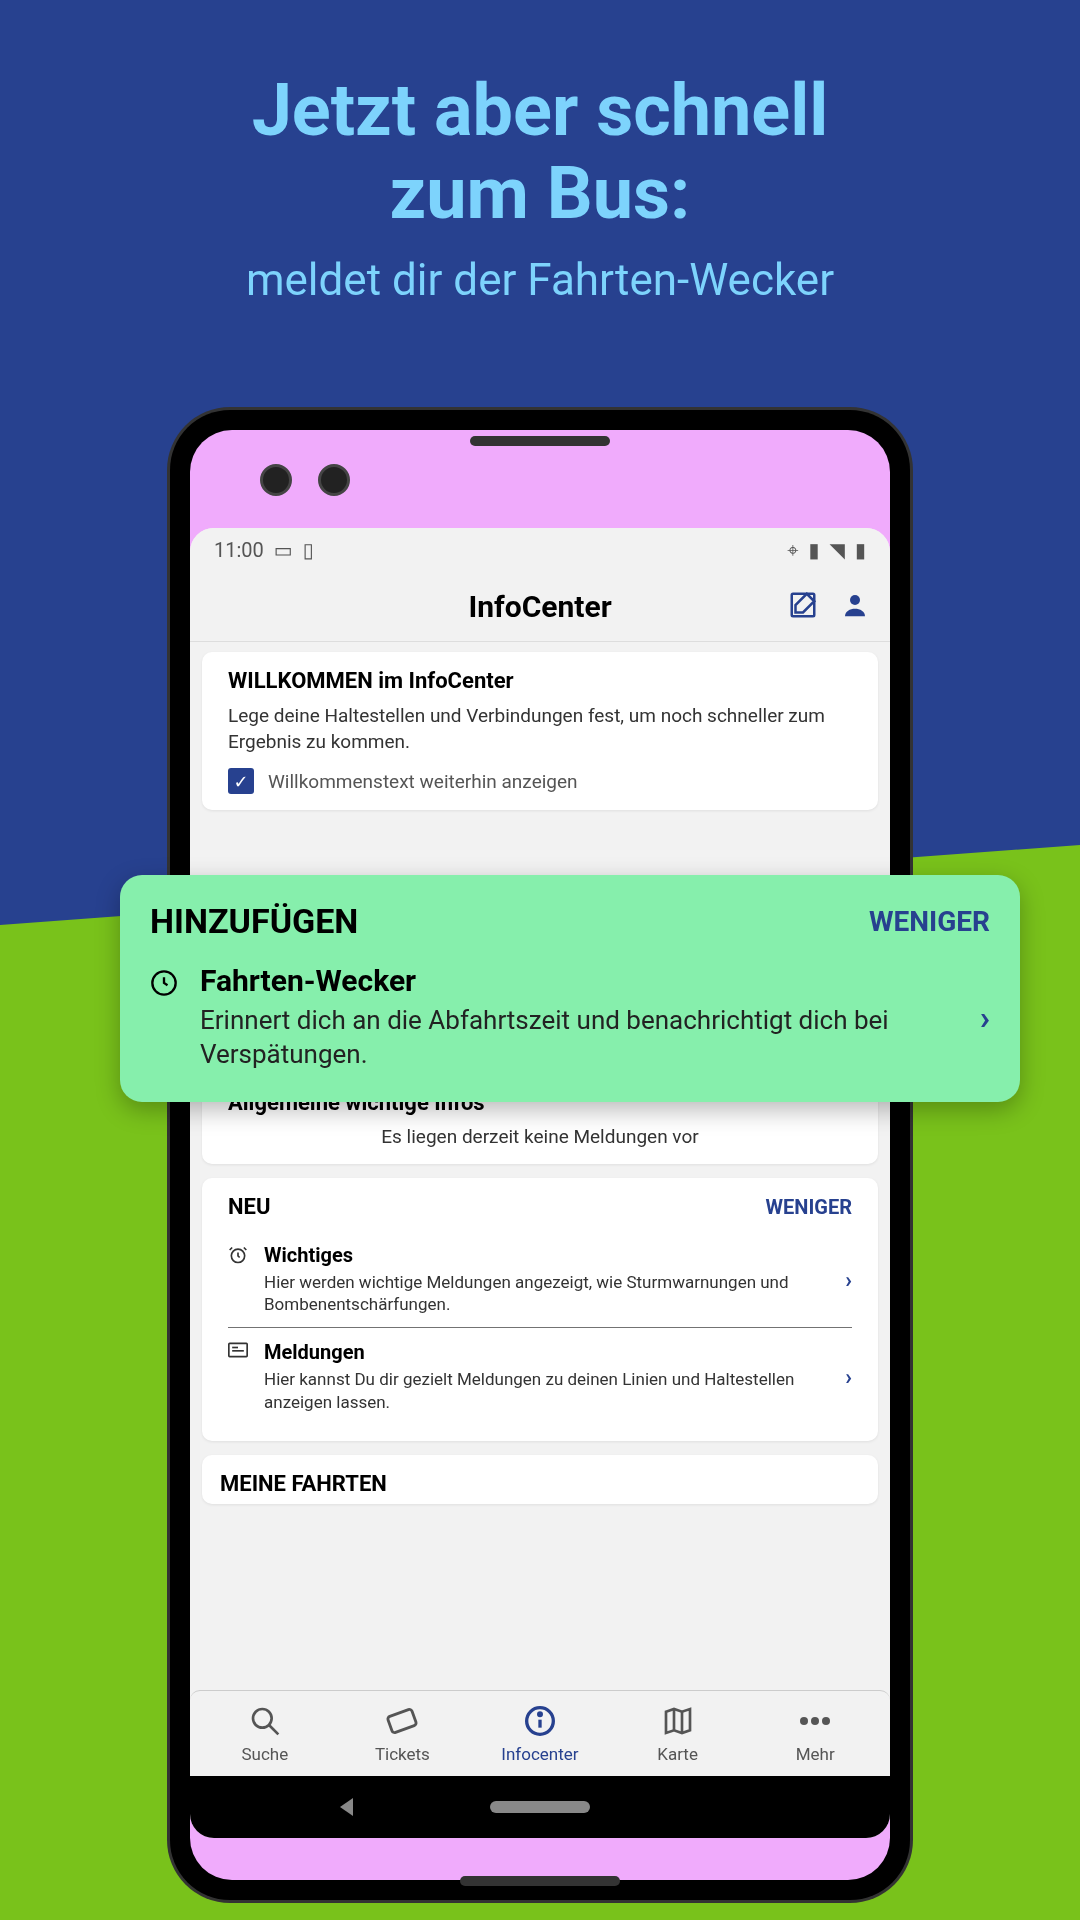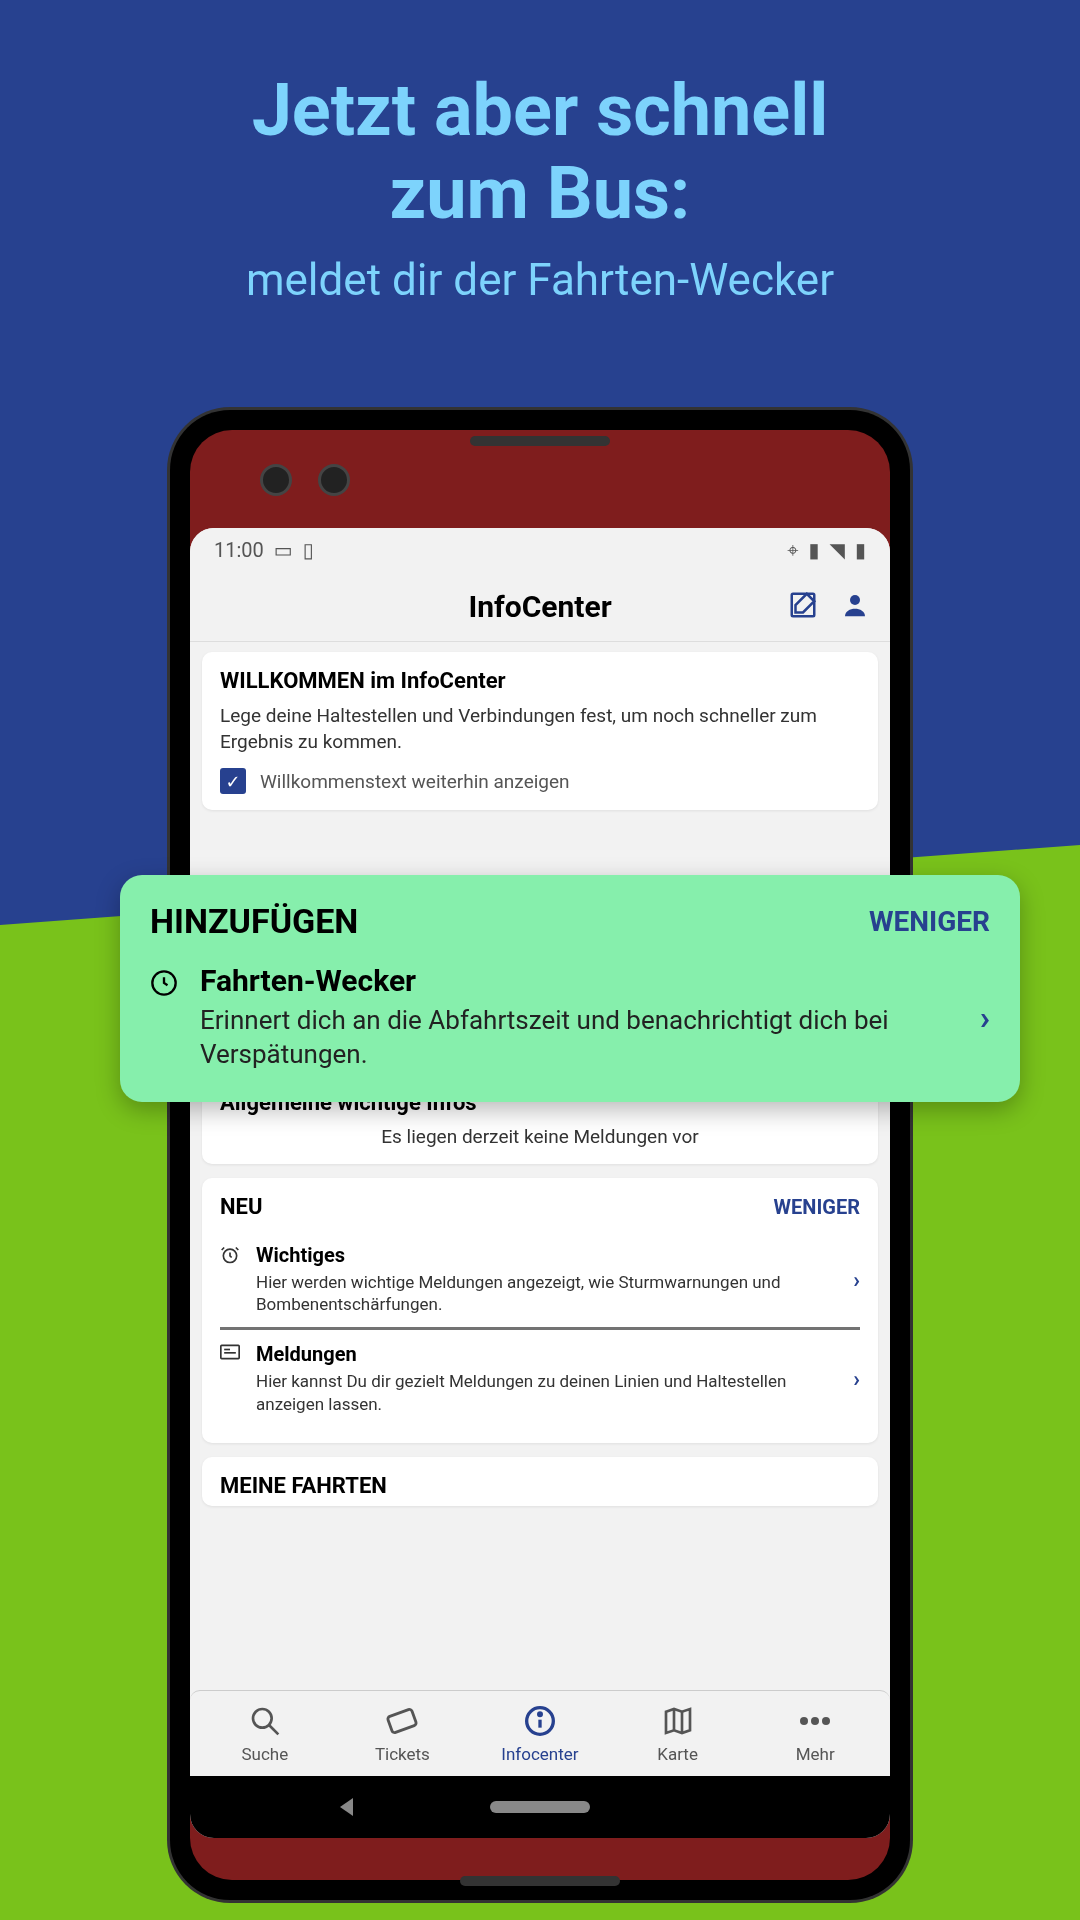--- a/index.html
+++ b/index.html
@@ -43,21 +43,21 @@
     left: 50%;
     transform: translateX(-50%);
     width: 740px;
     height: 1490px;
     background: #000;
     border-radius: 60px;
     padding: 20px;
     box-shadow: 0 0 0 3px #333;
   }
   .phone-inner {
-    background: #7f1d1d;
+    background: #f0abfc;
     border-radius: 42px;
     width: 100%;
     height: 100%;
     position: relative;
     overflow: hidden;
   }
   .phone-speaker {
     position: absolute;
     top: 26px;
     left: 50%;
@@ -143,21 +143,21 @@
     display: flex;
     gap: 22px;
     align-items: center;
   }
   .profile-icon-svg { fill: #27418f; }
   .content { padding: 10px 12px 0 12px; }
   .card {
     background: #fff;
     border-radius: 10px;
     margin-bottom: 14px;
-    padding: 16px 18px;
+    padding: 16px 26px;
     box-shadow: 0 1px 3px rgba(0,0,0,0.08);
   }
   .welcome-title {
     font-size: 22px;
     font-weight: 700;
     margin-bottom: 10px;
   }
   .welcome-text {
     font-size: 19px;
     color: #333;
@@ -202,21 +202,21 @@
     font-size: 20px;
     font-weight: 700;
     color: #27418f;
   }
   .list-item {
     display: flex;
     align-items: flex-start;
     gap: 14px;
     padding: 12px 0;
   }
-  .list-item + .list-item { border-top: 3px solid #737373; }
+  .list-item + .list-item { border-top: 1px solid #737373; }
   .item-icon {
     width: 22px;
     margin-top: 2px;
     flex-shrink: 0;
     color:#333;
   }
   .item-body { flex: 1; }
   .item-title { font-size: 20px; font-weight: 700; margin-bottom: 4px; }
   .item-desc { font-size: 17px; color: #333; line-height: 1.3; }
   .item-chevron { color: #27418f; font-size: 22px; font-weight: 700; align-self: center; }

